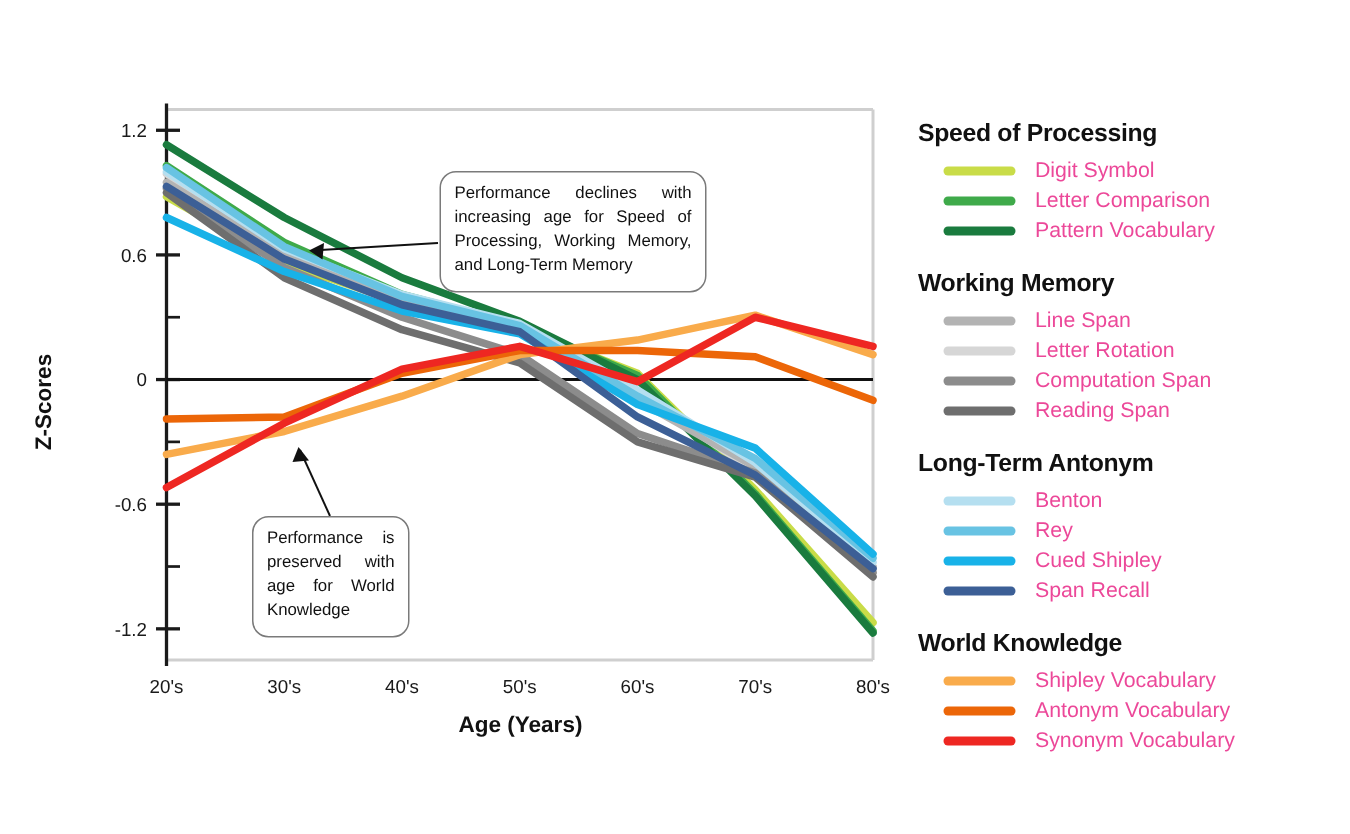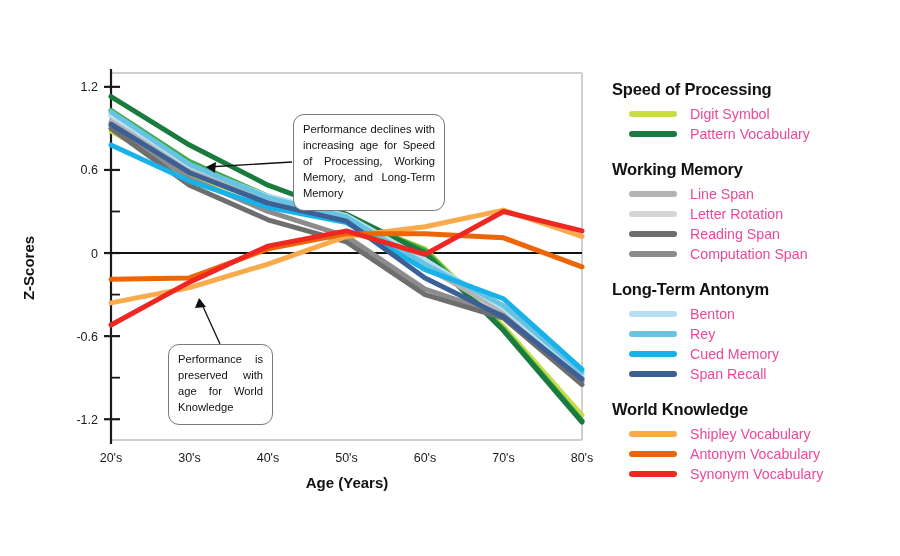--- a/index.html
+++ b/index.html
@@ -76,21 +76,21 @@
     padding: 7px 9px 8px 9px;
     font-family: "Liberation Sans", sans-serif;
     font-size: 11.2px;
     line-height: 1.42;
     color: #111111;
     text-align: justify;
   }
   #callout-decline {
     left: 293px;
     top: 114px;
-    width: 152px;
+    width: 178px;
   }
   #callout-preserved {
     left: 168px;
     top: 344px;
     width: 105px;
   }
   .callout-leader {
     position: absolute;
     pointer-events: none;
   }
@@ -211,56 +211,60 @@
   <div class="callout" id="callout-preserved">Performance is preserved with age for World Knowledge</div>
 
   <div id="legend">
       <div class="legend-group">
         <div class="legend-heading">Speed of Processing</div>
         <div class="legend-item">
           <span class="legend-swatch" style="background: rgb(201, 220, 72);"></span>
           <span class="legend-label">Digit Symbol</span>
         </div>
         <div class="legend-item">
+          <span class="legend-swatch" style="background: rgb(63, 170, 74);"></span>
+          <span class="legend-label">Letter Comparison</span>
+        </div>
+        <div class="legend-item">
           <span class="legend-swatch" style="background: rgb(26, 123, 62);"></span>
           <span class="legend-label">Pattern Vocabulary</span>
         </div>
       </div>
       <div class="legend-group">
         <div class="legend-heading">Working Memory</div>
         <div class="legend-item">
           <span class="legend-swatch" style="background: rgb(179, 179, 179);"></span>
           <span class="legend-label">Line Span</span>
         </div>
         <div class="legend-item">
           <span class="legend-swatch" style="background: rgb(214, 214, 214);"></span>
           <span class="legend-label">Letter Rotation</span>
         </div>
         <div class="legend-item">
+          <span class="legend-swatch" style="background: rgb(140, 140, 140);"></span>
+          <span class="legend-label">Computation Span</span>
+        </div>
+        <div class="legend-item">
           <span class="legend-swatch" style="background: rgb(110, 110, 110);"></span>
           <span class="legend-label">Reading Span</span>
         </div>
-        <div class="legend-item">
-          <span class="legend-swatch" style="background: rgb(140, 140, 140);"></span>
-          <span class="legend-label">Computation Span</span>
-        </div>
       </div>
       <div class="legend-group">
         <div class="legend-heading">Long-Term Antonym</div>
         <div class="legend-item">
           <span class="legend-swatch" style="background: rgb(181, 223, 240);"></span>
           <span class="legend-label">Benton</span>
         </div>
         <div class="legend-item">
           <span class="legend-swatch" style="background: rgb(104, 195, 227);"></span>
           <span class="legend-label">Rey</span>
         </div>
         <div class="legend-item">
           <span class="legend-swatch" style="background: rgb(24, 178, 232);"></span>
-          <span class="legend-label">Cued Memory</span>
+          <span class="legend-label">Cued Shipley</span>
         </div>
         <div class="legend-item">
           <span class="legend-swatch" style="background: rgb(60, 95, 150);"></span>
           <span class="legend-label">Span Recall</span>
         </div>
       </div>
       <div class="legend-group">
         <div class="legend-heading">World Knowledge</div>
         <div class="legend-item">
           <span class="legend-swatch" style="background: rgb(249, 171, 75);"></span>

